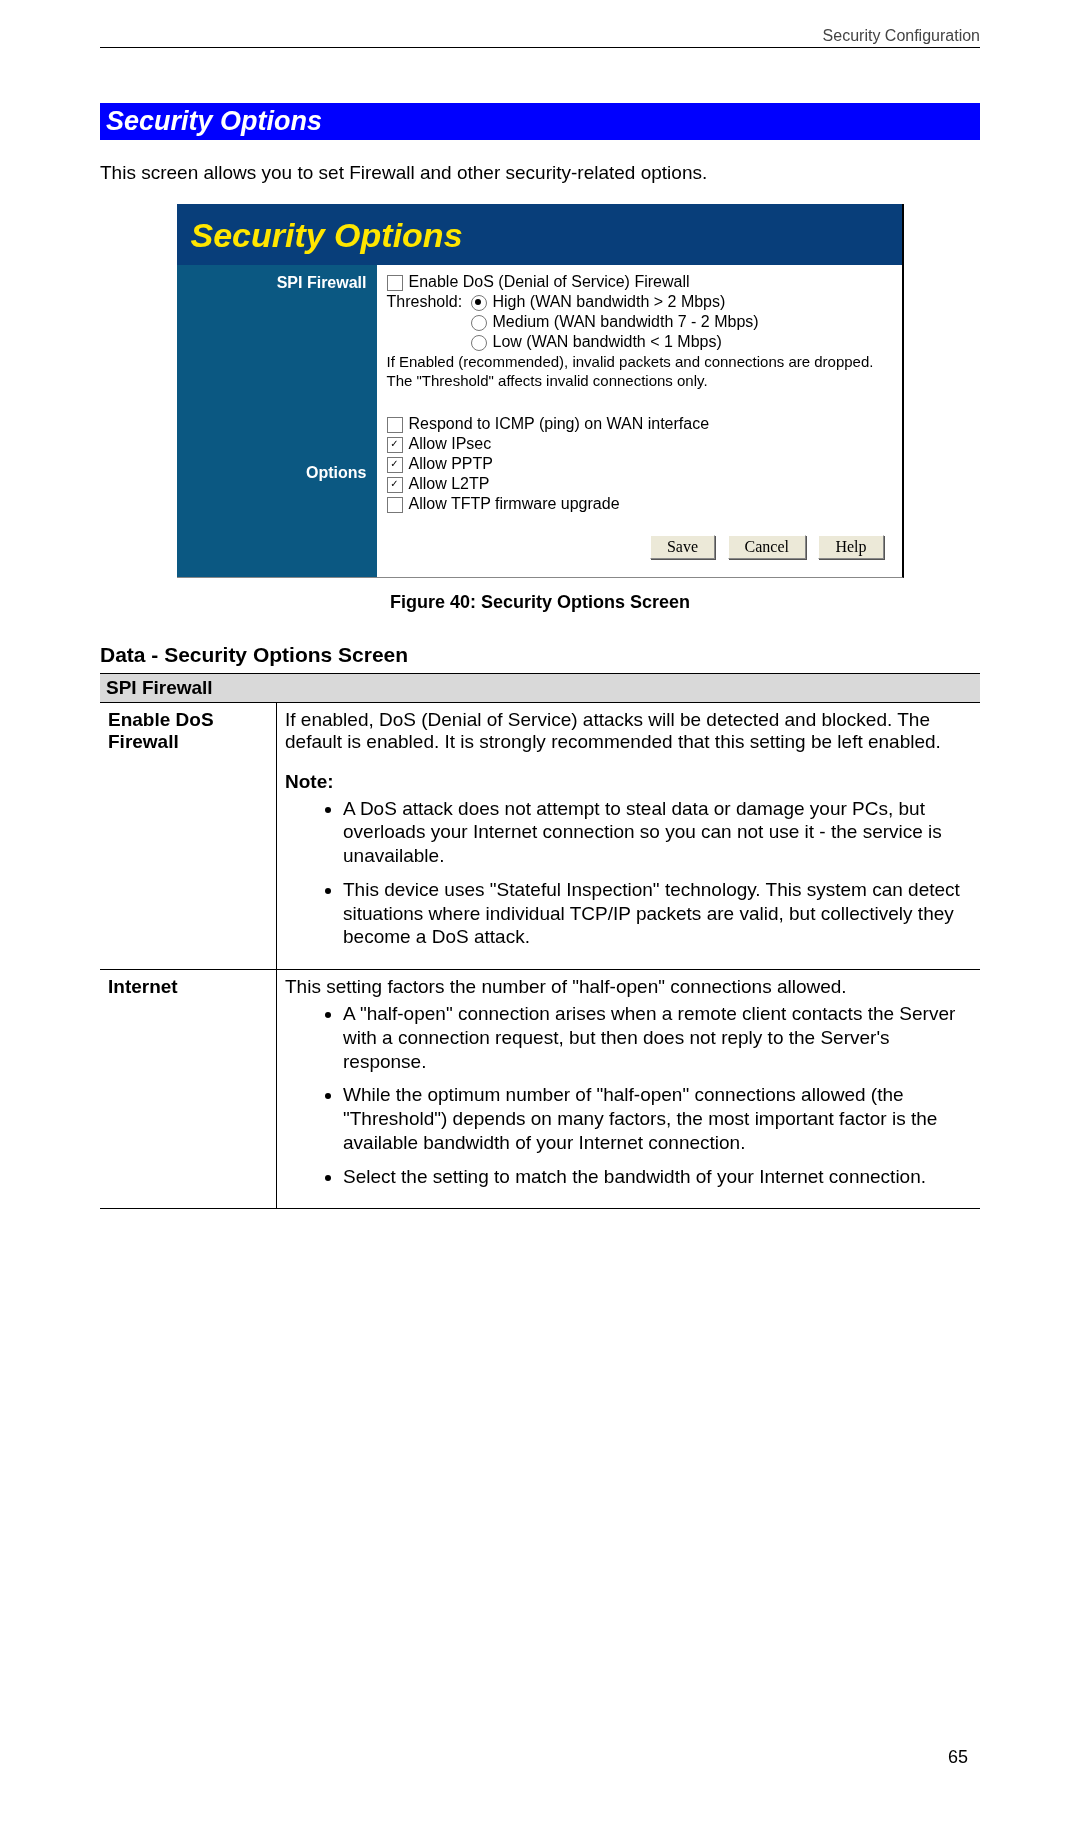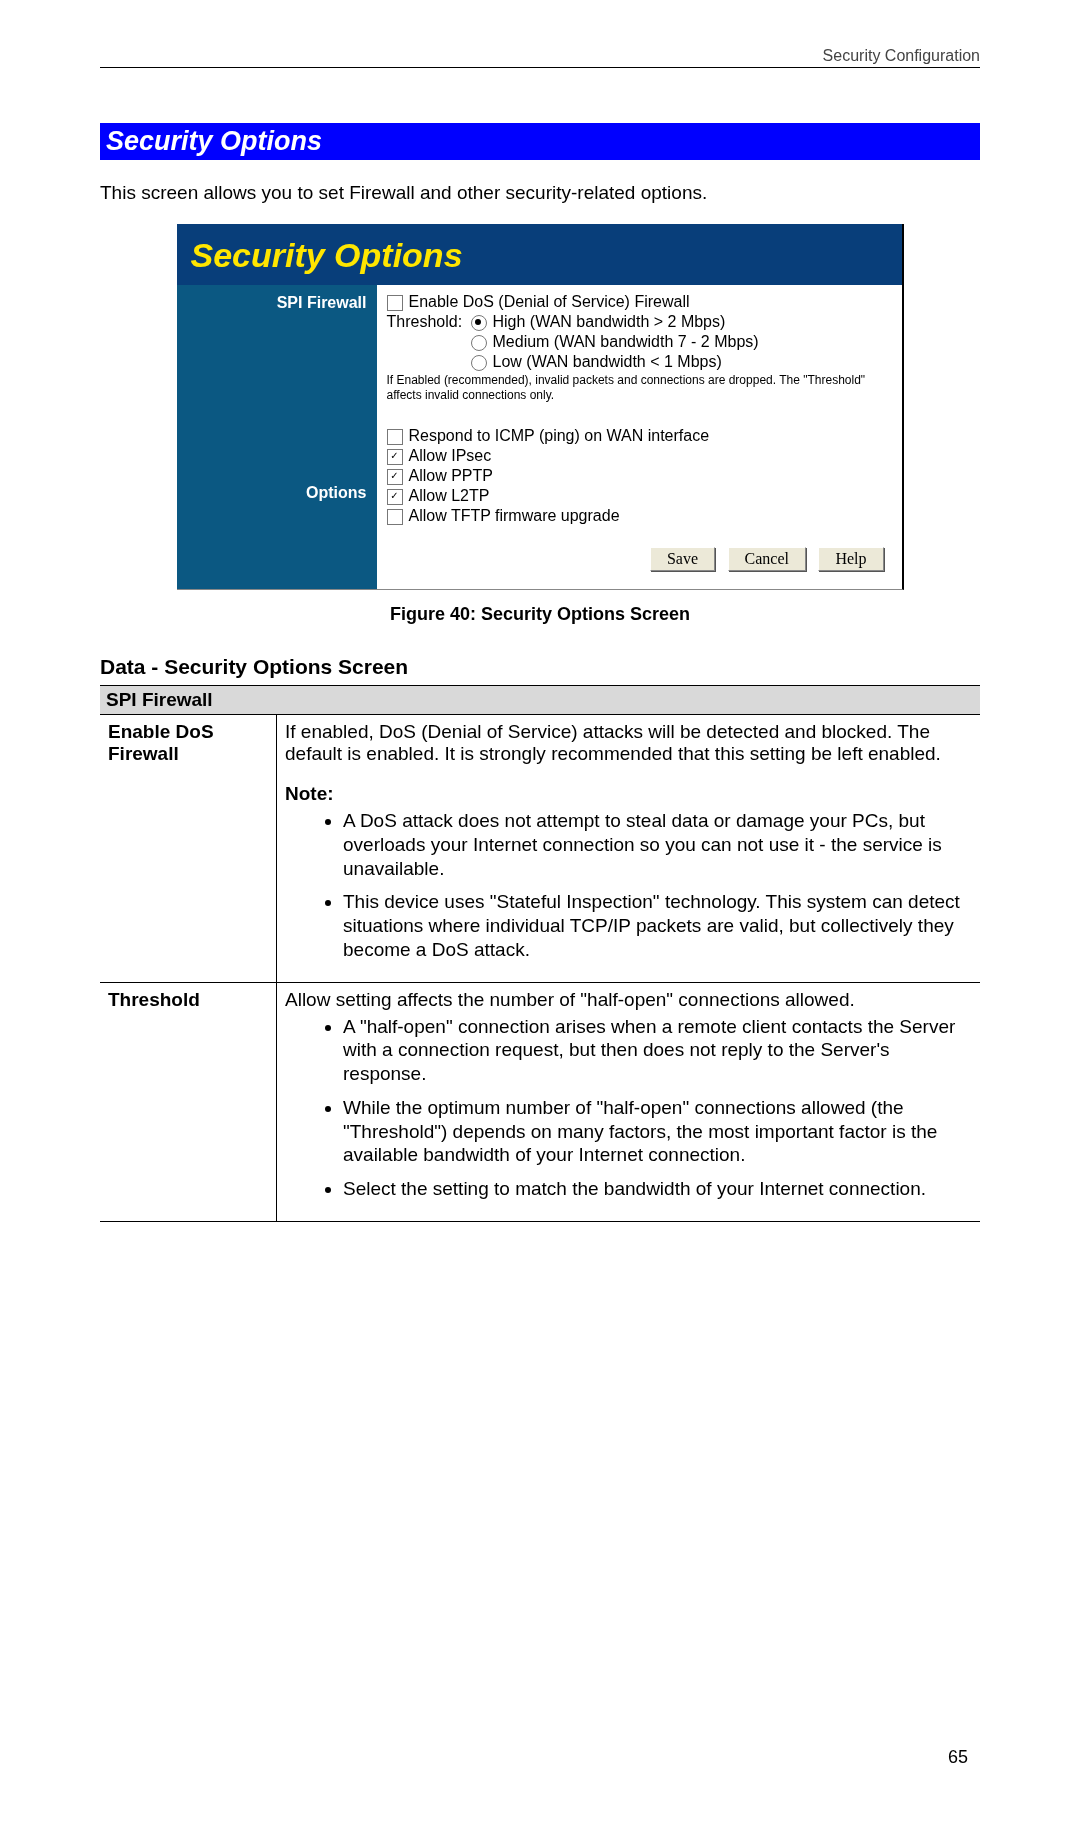--- a/index.html
+++ b/index.html
@@ -7,21 +7,21 @@
     padding: 0;
     background: #fff;
     font-family: Arial, Helvetica, sans-serif;
     font-size: 19px;
     color: #000;
   }
   .page {
     width: 1080px;
     height: 1823px;
     box-sizing: border-box;
-    padding: 47px 100px 40px 100px;
+    padding: 27px 100px 40px 100px;
     position: relative;
   }
   .header-line {
     text-align: right;
     font-size: 16px;
     color: #444;
     border-bottom: 1px solid #000;
     padding-bottom: 2px;
     margin-bottom: 55px;
   }
@@ -98,21 +98,21 @@
   .rad { border-radius: 50%; position: relative; }
   .rad.sel::after {
     content: "";
     position: absolute;
     width: 6px; height: 6px; background: #000;
     border-radius: 50%;
     left: 3px; top: 3px;
   }
   .thresh-indent { padding-left: 84px; }
   .note {
-    font-size: 12px;
+    font-size: 15px;
     line-height: 1.25;
     margin-top: 2px;
   }
   .cap-buttons {
     text-align: right;
     padding: 20px 8px 6px 0;
     background: #fff;
   }
   .cap-buttons .btn {
     display: inline-block;
@@ -266,23 +266,23 @@
       <td>
         <div>If enabled, DoS (Denial of Service) attacks will be detected and blocked. The default is enabled. It is strongly recommended that this setting be left enabled.</div>
         <div class="note-label">Note:</div>
         <ul class="bullets">
           <li>A DoS attack does not attempt to steal data or damage your PCs, but overloads your Internet connection so you can not use it - the service is unavailable.</li>
           <li>This device uses "Stateful Inspection" technology. This system can detect situations where individual TCP/IP packets are valid, but collectively they become a DoS attack.</li>
         </ul>
       </td>
     </tr>
     <tr>
-      <td class="label">Threshold</td>
+      <td class="label">Internet</td>
       <td>
-        <div>Allow setting affects the number of "half-open" connections allowed.</div>
+        <div>This setting factors the number of "half-open" connections allowed.</div>
         <ul class="bullets">
           <li>A "half-open" connection arises when a remote client contacts the Server with a connection request, but then does not reply to the Server's response.</li>
           <li>While the optimum number of "half-open" connections allowed (the "Threshold") depends on many factors, the most important factor is the available bandwidth of your Internet connection.</li>
           <li>Select the setting to match the bandwidth of your Internet connection.</li>
         </ul>
       </td>
     </tr>
   </tbody>
     </table>
 

